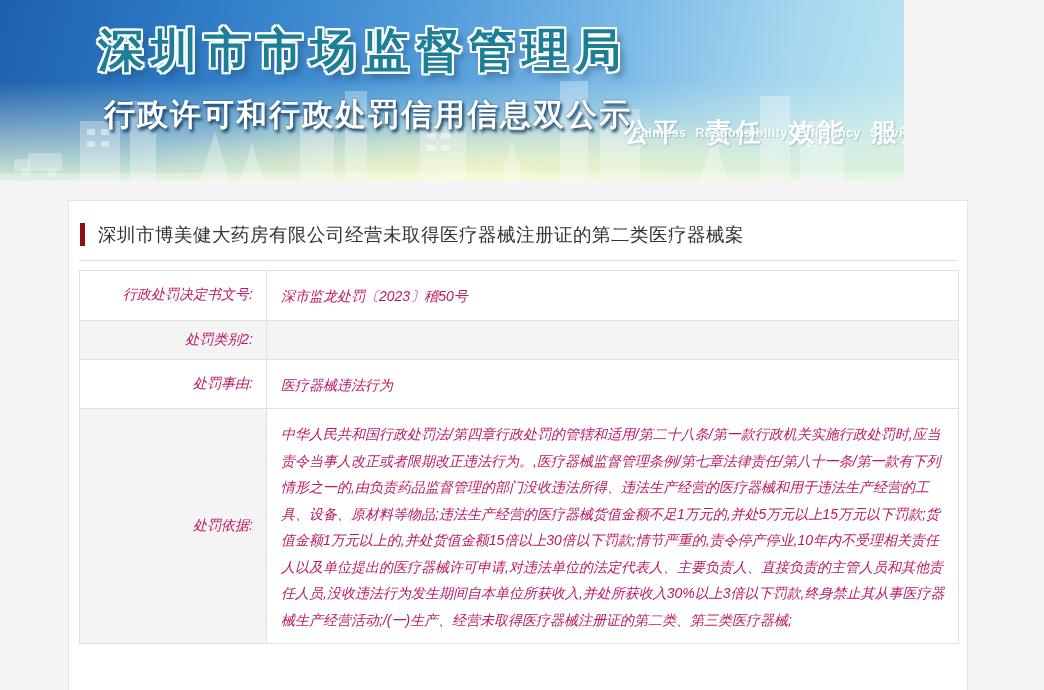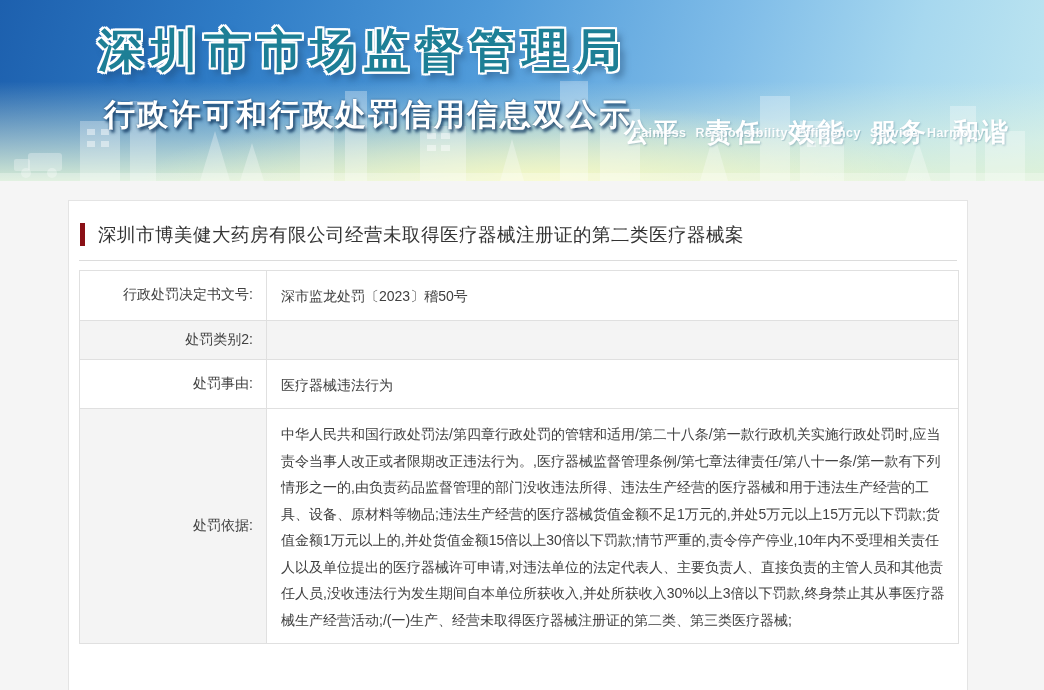--- a/index.html
+++ b/index.html
@@ -6,21 +6,21 @@
   html,body { width:1044px; height:690px; overflow:hidden; }
   body {
     font-family:"Liberation Sans","DejaVu Sans",sans-serif;
     background:#f5f5f5;
     position:relative;
     color:#333;
   }
 
   
   .banner {
-    position:absolute; left:0; top:0; width:1044px; height:181px;
+    position:absolute; left:0; top:0; width:904px; height:181px;
     background:
       radial-gradient(55% 60% at 52% 100%, rgba(255,252,190,0.75) 0%, rgba(255,252,190,0) 70%),
       linear-gradient(to bottom, rgba(255,255,255,0) 45%, rgba(231,246,221,0.55) 78%, rgba(223,242,214,0.95) 100%),
       linear-gradient(105deg, #1d60ae 0%, #2f7cc6 22%, #4f9ad9 45%, #7fbce8 68%, #a7d8ef 85%, #bfe6f0 100%);
     overflow:hidden;
   }
   .skyline { position:absolute; left:0; bottom:0; width:1044px; height:120px; }
 
   .org-title {
     position:absolute; left:98px; top:20px;
@@ -64,21 +64,21 @@
     margin-top:21px; padding-left:1px;
   }
   .red-bar { width:5px; height:23px; background:#8a1016; flex:0 0 auto; }
   .case-title { font-size:18.5px; color:#333; letter-spacing:0.5px; }
   .divider { border-bottom:1px solid #dcdcdc; margin-top:13px; }
 
   
   table.info { width:880px; border-collapse:collapse; margin-top:9px; table-layout:fixed; }
   table.info td {
     border:1px solid #e0e0e0;
-    font-size:14px; color:#404040; vertical-align:middle;
+    font-size:14px; color:#be185d; vertical-align:middle;font-style:italic;
   }
   td.label-cell {
     width:187px; text-align:right; padding:10px 13px 10px 4px; height:37px;
   }
   td.value-cell { padding:12px 12px 10px 14px; line-height:26.5px; }
   tr.shaded td { background:#f4f4f4; }
   tr.shaded-label td.label-cell { background:#f4f4f4; }
   tr.shaded-label td.value-cell { background:#ffffff; }
 </style>
 </head>

